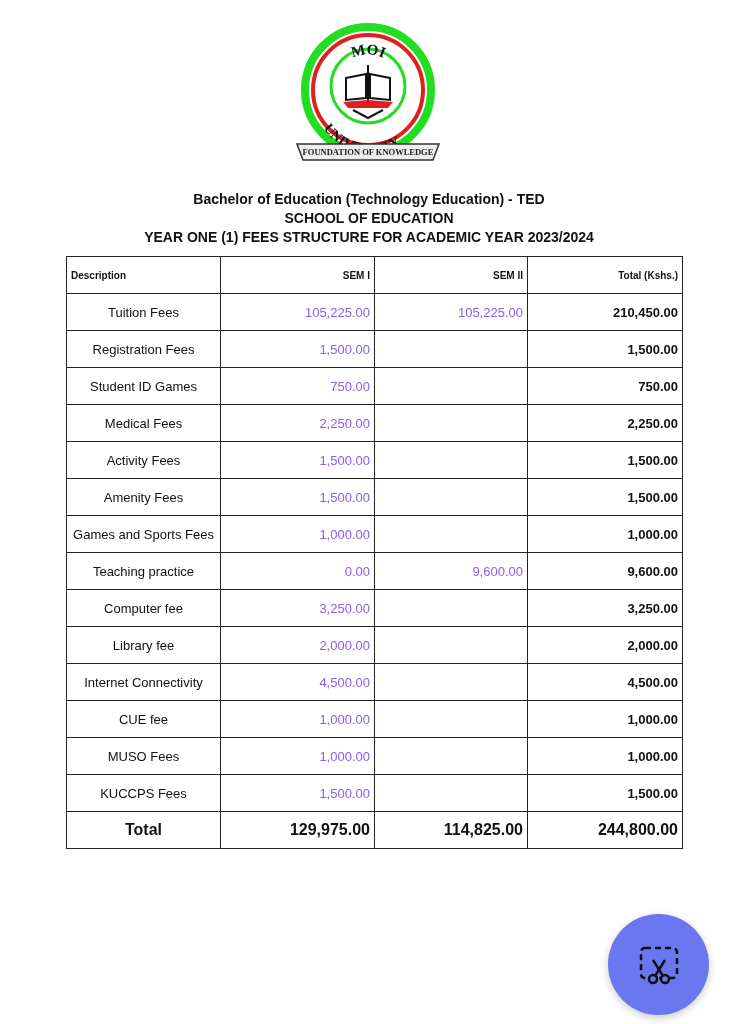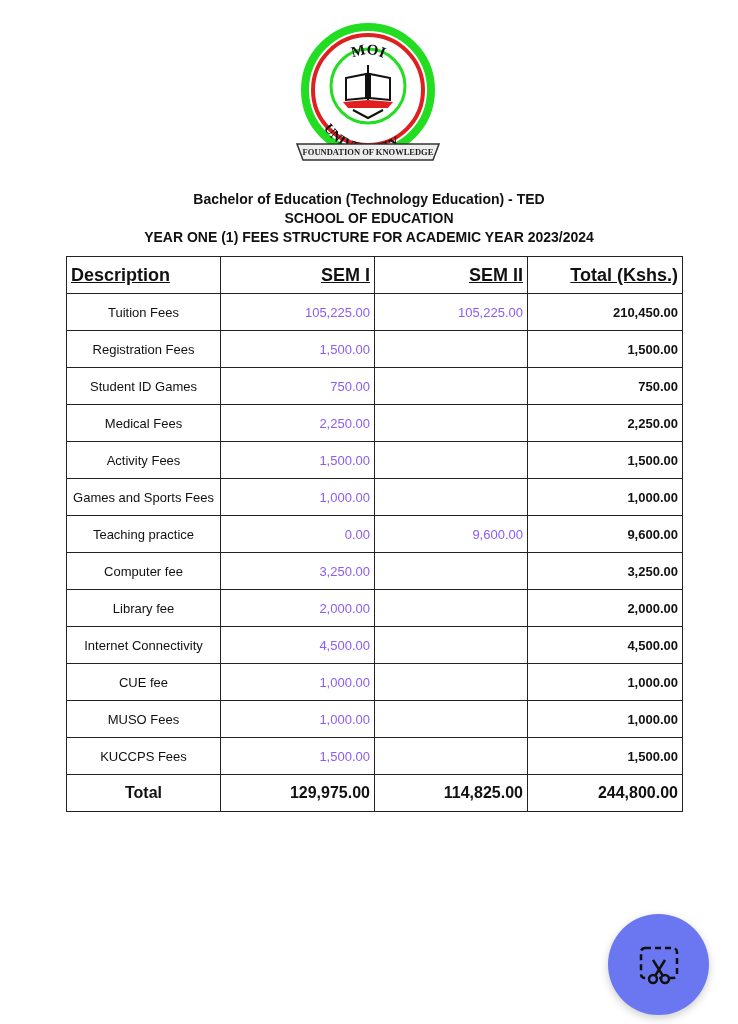--- a/index.html
+++ b/index.html
@@ -3,21 +3,21 @@
 <meta charset="utf-8">
 <style>
   html, body { margin:0; padding:0; }
   body { width:738px; height:1024px; background:#ffffff; position:relative; overflow:hidden;
          font-family:"Liberation Sans", sans-serif; color:#111; }
   .logo { position:absolute; left:293px; top:20px; width:150px; height:145px; }
   .headings { position:absolute; left:0; top:190px; width:738px; text-align:center; }
   .headings div { font-weight:bold; font-size:14px; line-height:19px; color:#111; }
   table.fees { position:absolute; left:66px; top:256px; width:616px; border-collapse:collapse; table-layout:fixed; }
   table.fees td, table.fees th { border:1.5px solid #222; height:36px; padding:0 4px; font-size:13px; }
-  table.fees th { font-weight:bold; font-size:18px; height:36px;text-decoration:underline; }
+  table.fees th { font-weight:bold; font-size:10px; height:36px; }
   .c-desc { width:146px; text-align:center; }
   .c-num { text-align:right; }
   th.c-desc { text-align:left; }
   .sem { color:#8b5cf6; }
   .tot { font-weight:bold; font-size:14px; }
   tr.total-row td { font-weight:bold; font-size:16px; }
   .fab { position:absolute; left:608px; top:914px; width:101px; height:101px; border-radius:50%;
          background:#6a77f0; box-shadow:0 3px 8px rgba(0,0,0,0.2); display:flex; align-items:center; justify-content:center; }
 </style>
 </head>
@@ -98,20 +98,26 @@
         <td class="c-num sem"></td>
         <td class="c-num tot">2,250.00</td>
       </tr>
       <tr>
         <td class="c-desc">Activity Fees</td>
         <td class="c-num sem">1,500.00</td>
         <td class="c-num sem"></td>
         <td class="c-num tot">1,500.00</td>
       </tr>
       <tr>
+        <td class="c-desc">Amenity Fees</td>
+        <td class="c-num sem">1,500.00</td>
+        <td class="c-num sem"></td>
+        <td class="c-num tot">1,500.00</td>
+      </tr>
+      <tr>
         <td class="c-desc">Games and Sports Fees</td>
         <td class="c-num sem">1,000.00</td>
         <td class="c-num sem"></td>
         <td class="c-num tot">1,000.00</td>
       </tr>
       <tr>
         <td class="c-desc">Teaching practice</td>
         <td class="c-num sem">0.00</td>
         <td class="c-num sem">9,600.00</td>
         <td class="c-num tot">9,600.00</td>

